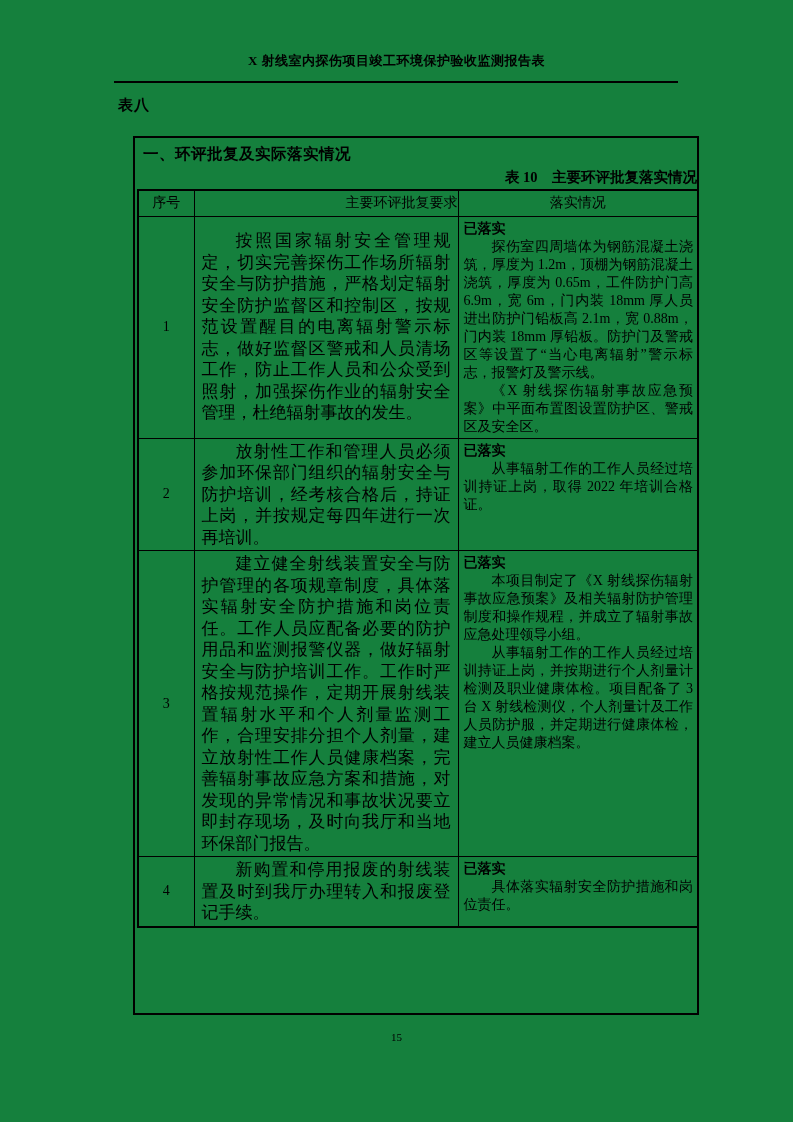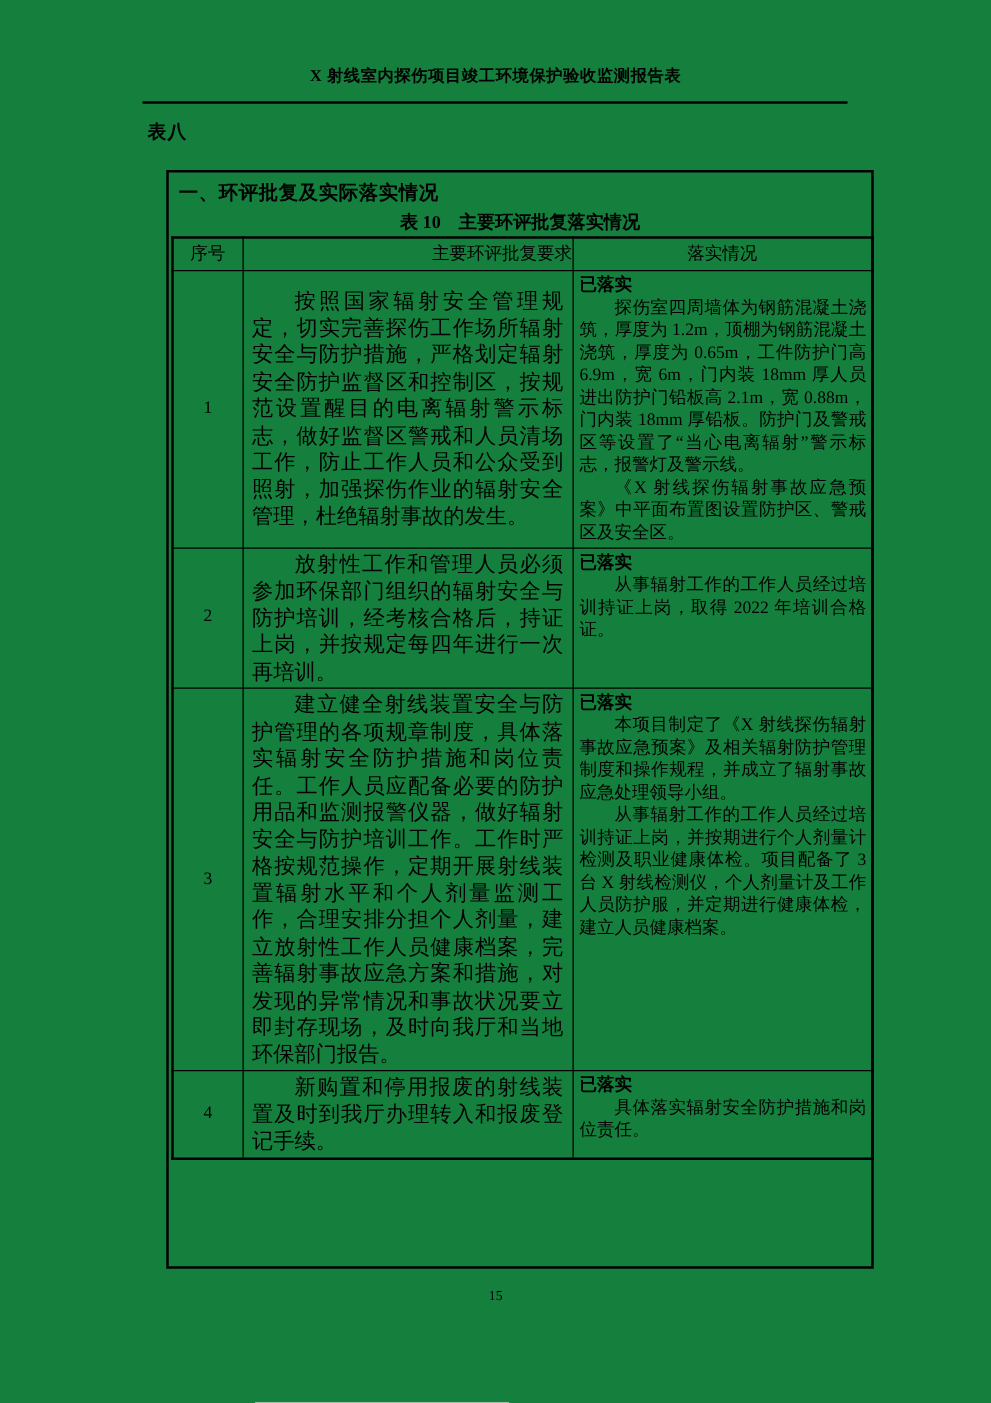--- a/index.html
+++ b/index.html
@@ -30,21 +30,21 @@
     width:566px; height:879px;
     border:2px solid #000;
     margin-left:21px;
   }
   .section-title {
     margin:6px 0 0 8px;
     font-size:15.5px; font-weight:bold; letter-spacing:0.5px;
   }
   .table-caption {
     margin-top:3px; margin-bottom:2px;
-    text-align:center; font-size:14.5px; font-weight:bold;
+    text-align:right; font-size:14.5px; font-weight:bold;
   }
   table.main-table {
     margin-left:2px;
     width:560px;
     border-collapse:collapse;
     table-layout:fixed;
     border:2px solid #000;
   }
   table.main-table th, table.main-table td {
     border:1.5px solid #000;

